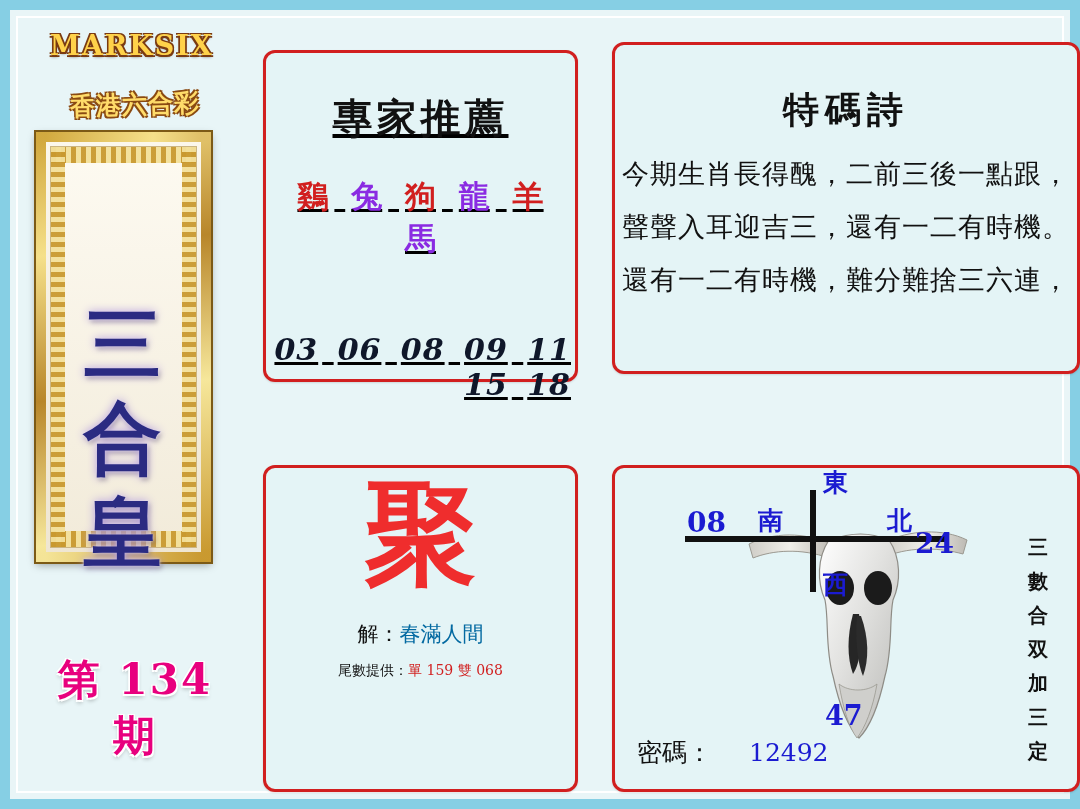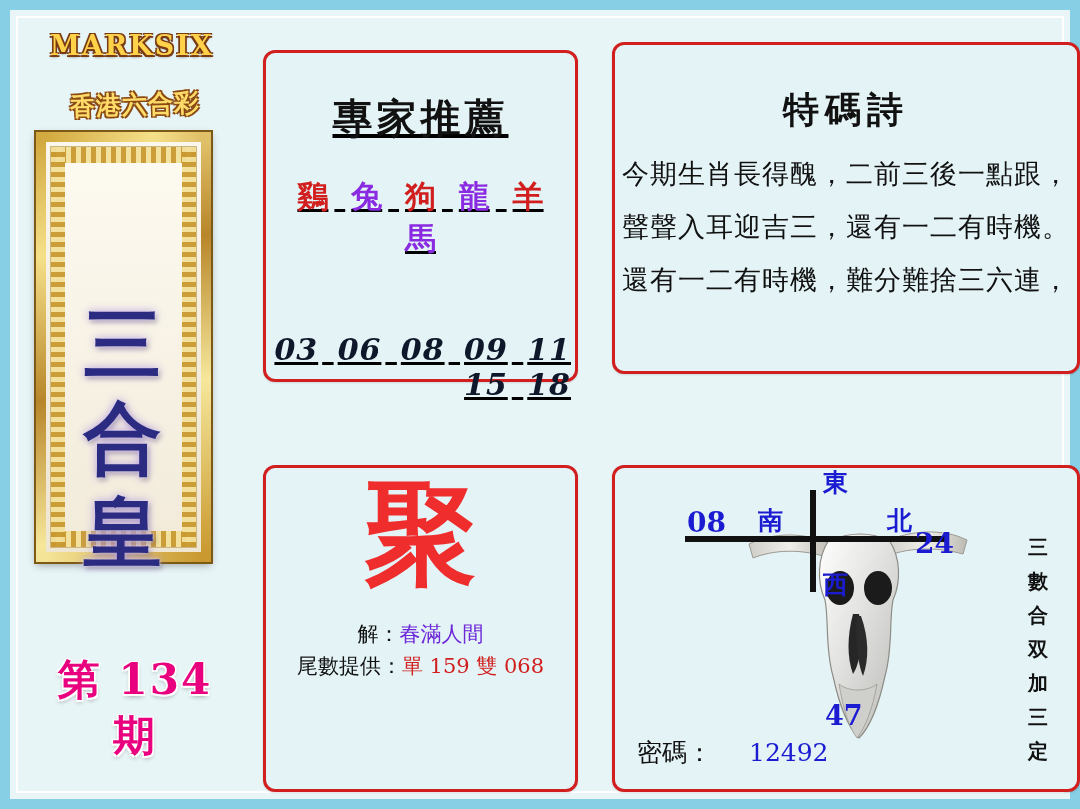--- a/index.html
+++ b/index.html
@@ -149,25 +149,25 @@
     margin-top:6px;text-align:center;
     font-family:"DejaVu Serif","Liberation Serif",serif;
     font-weight:bold;font-size:112px;line-height:120px;
     color:#ef2d2d;
   }
   .explain{
     margin-top:26px;text-align:center;
     font-family:"DejaVu Serif","Liberation Serif",serif;
     font-size:21px;color:#111;
   }
-  .explain .val{color:#6d28d9;}
+  .explain .val{color:#0369a1;}
   .tail{
-    margin-top:4px;text-align:center;
-    font-family:"DejaVu Serif","Liberation Serif",serif;
-    font-size:21px;color:#111;
+    margin-top:14px;text-align:center;
+    font-family:"DejaVu Serif","Liberation Serif",serif;
+    font-size:14px;color:#111;
   }
   .tail .val{color:#d11f1f;}
 
   
   .skull-wrap{position:absolute;inset:0;}
   .skull-img{
     position:absolute;left:128px;top:28px;width:230px;height:250px;
   }
   .cross-h{position:absolute;left:70px;top:68px;width:260px;height:6px;background:#111;}
   .cross-v{position:absolute;left:195px;top:22px;width:6px;height:102px;background:#111;}

